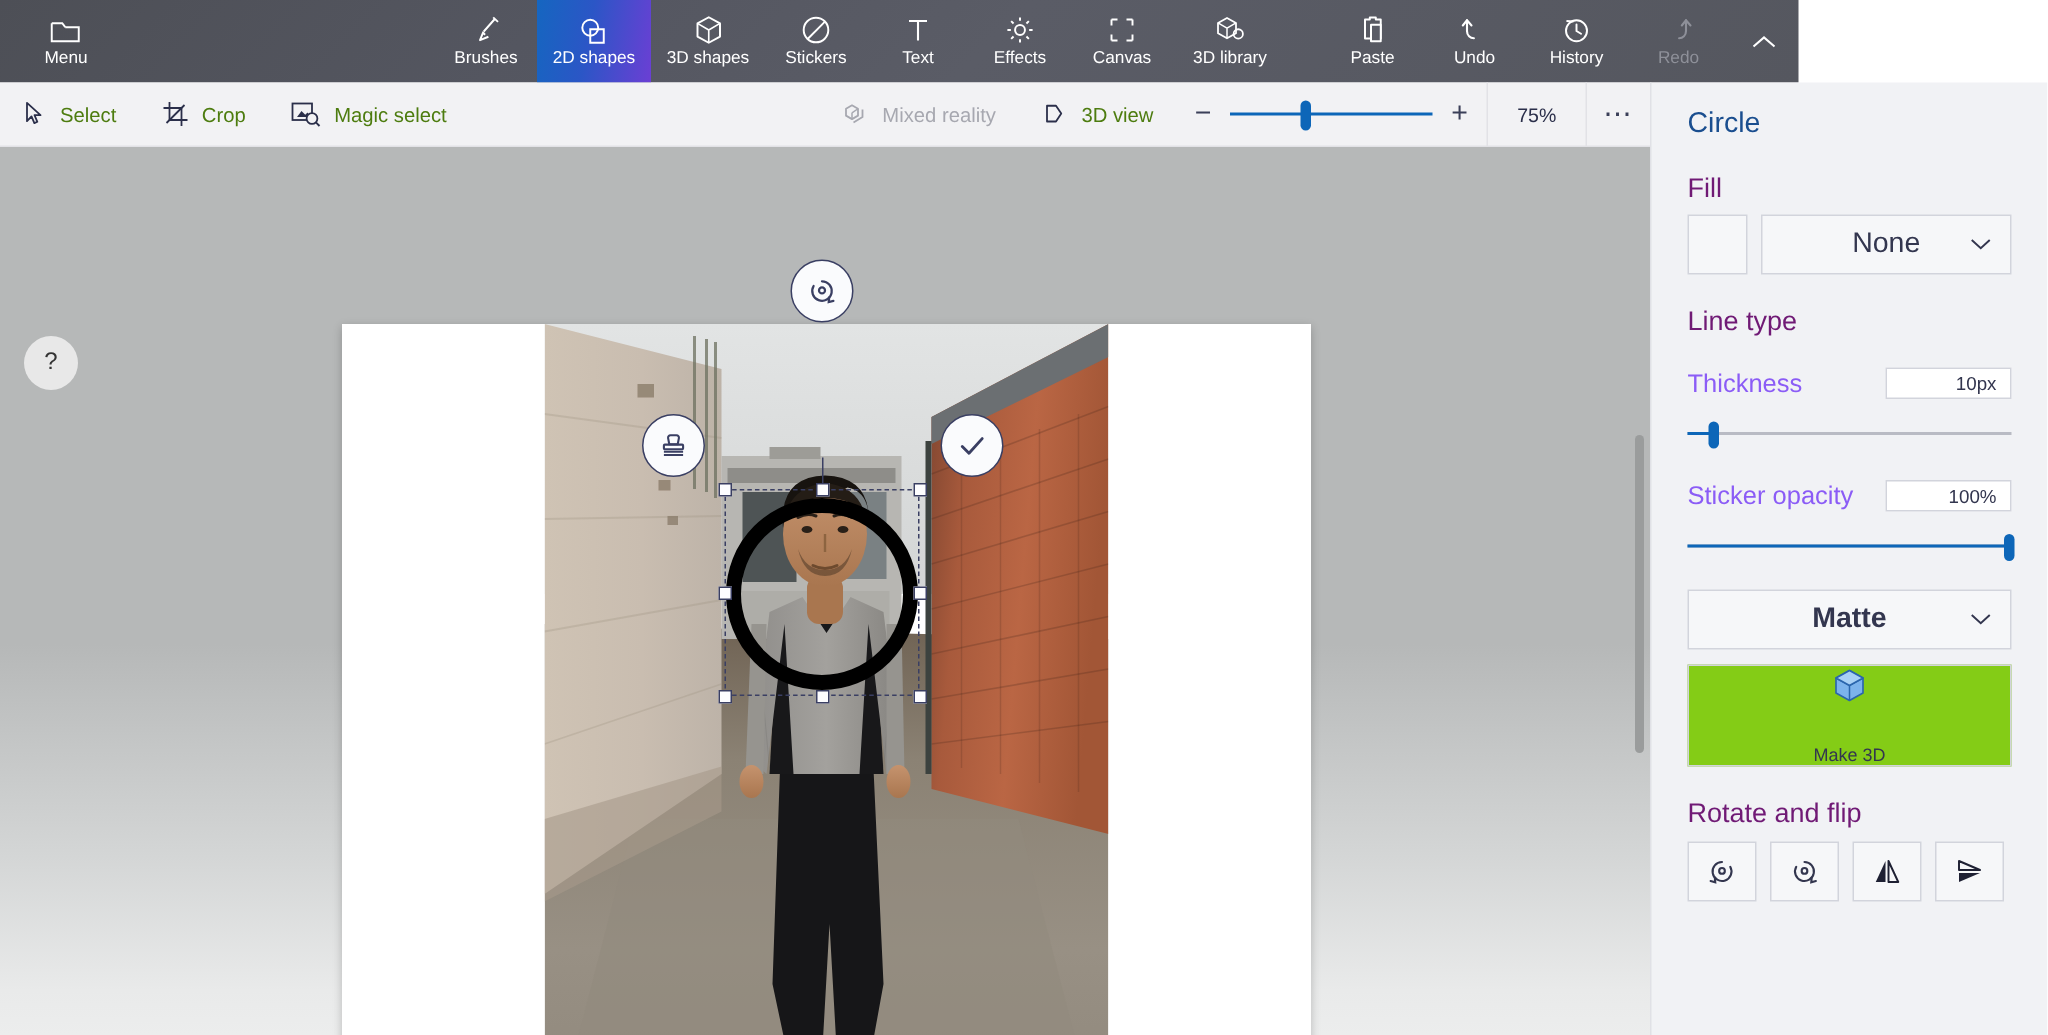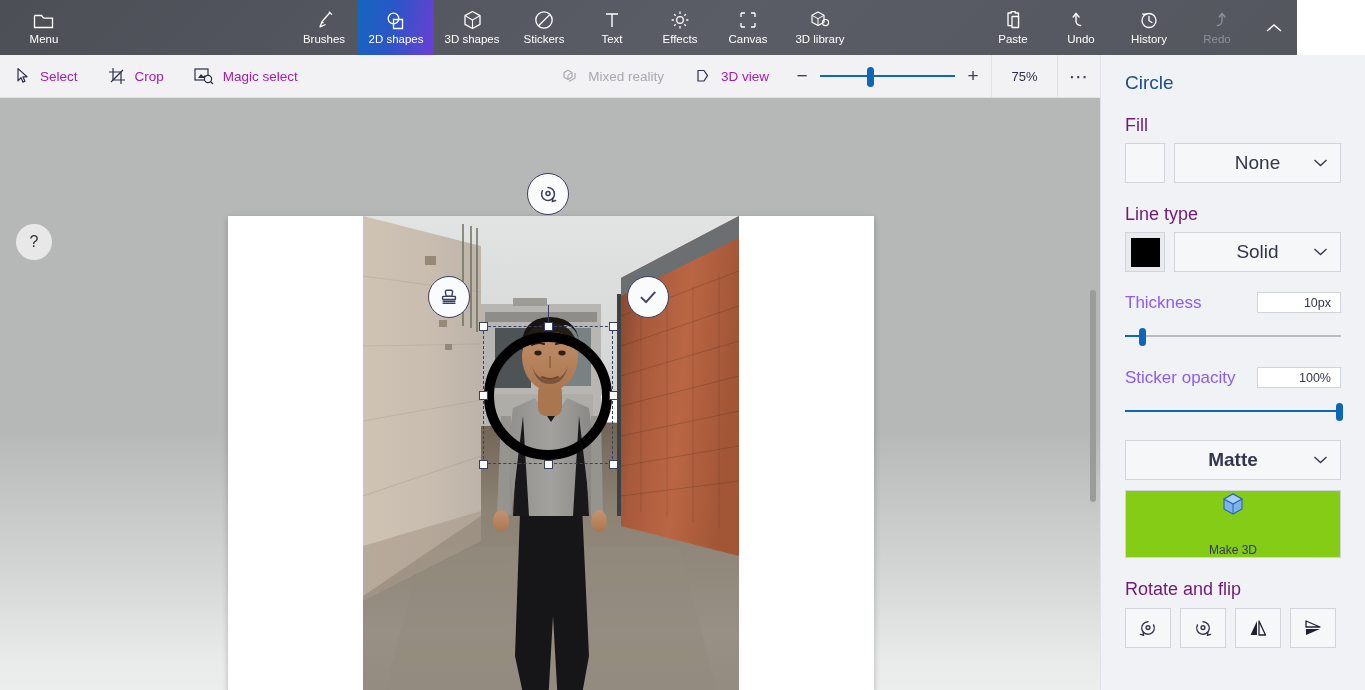--- a/index.html
+++ b/index.html
@@ -6,21 +6,21 @@
   html, body {
     width: 1365px; height: 690px;
     overflow: hidden;
     font-family: "Liberation Sans", sans-serif;
     background: #ffffff;
   }
   #app { position: relative; width: 1365px; height: 690px; }
 
   
   .ribbon {
-    position: absolute; left: 0; top: 0; width: 1297px; height: 55px;
+    position: absolute; left: 0; top: 0; width: 1199px; height: 55px;
     background: linear-gradient(135deg, #4d4f56 0%, #545660 30%, #5a5c66 55%, #55575f 100%);
     display: flex; align-items: stretch;
   }
   .ribbon-group { display: flex; align-items: stretch; }
   .ribbon-left { margin-left: 10px; }
   .ribbon-center { position: absolute; left: 290px; top: 0; height: 55px; display: flex; }
   .ribbon-right { position: absolute; right: 0; top: 0; height: 55px; display: flex; }
 
   .rb-item {
     width: 68px; height: 55px;
@@ -41,21 +41,21 @@
   }
 
   
   .toolbar2 {
     position: absolute; left: 0; top: 55px; width: 1100px; height: 43px;
     background: #f2f2f4; border-bottom: 1px solid #e2e2e6;
     display: flex; align-items: center;
   }
   .tb-item {
     height: 43px; display: flex; align-items: center; gap: 9px;
-    padding: 0 15px; color: #a21caf; font-size: 13.5px; cursor: pointer; user-select: none;
+    padding: 0 15px; color: #4d7c0f; font-size: 13.5px; cursor: pointer; user-select: none;
   }
   .tb-item.disabled { color: #a7a8b0; cursor: default; }
   .tb-spacer { flex: 1; }
 
   .zoom-ctrls { display: flex; align-items: center; height: 43px; }
   .zoom-btn {
     width: 36px; height: 43px; display: flex; align-items: center; justify-content: center;
     color: #3b3f58; cursor: pointer; font-size: 19px;
   }
   .zoom-slider {
@@ -613,33 +613,20 @@
         <span>None</span>
         <span class="chev">
           <svg width="15" height="9" viewBox="0 0 15 9">
               <path d="M1.5 1.5 7.5 7l6-5.5" fill="none" stroke="#33364f" stroke-width="1.3"></path>
             </svg>
         </span>
       </div>
     </div>
 
     <div class="rp-label">Line type</div>
-    <div class="rp-row">
-      <div class="swatch lined">
-        <div class="swatch-inner"></div>
-      </div>
-      <div class="dropdown">
-        <span>Solid</span>
-        <span class="chev">
-          <svg width="15" height="9" viewBox="0 0 15 9">
-              <path d="M1.5 1.5 7.5 7l6-5.5" fill="none" stroke="#33364f" stroke-width="1.3"></path>
-            </svg>
-        </span>
-      </div>
-    </div>
 
     <div class="row-label-field">
       <span class="lbl">Thickness</span>
       <div class="numfield">10px</div>
     </div>
     <div class="pslider">
       <div class="trk-off"></div>
       <div class="trk-on" style="width:8%;"></div>
       <div class="thumb" style="left:calc(8% - 3px);"></div>
     </div>

